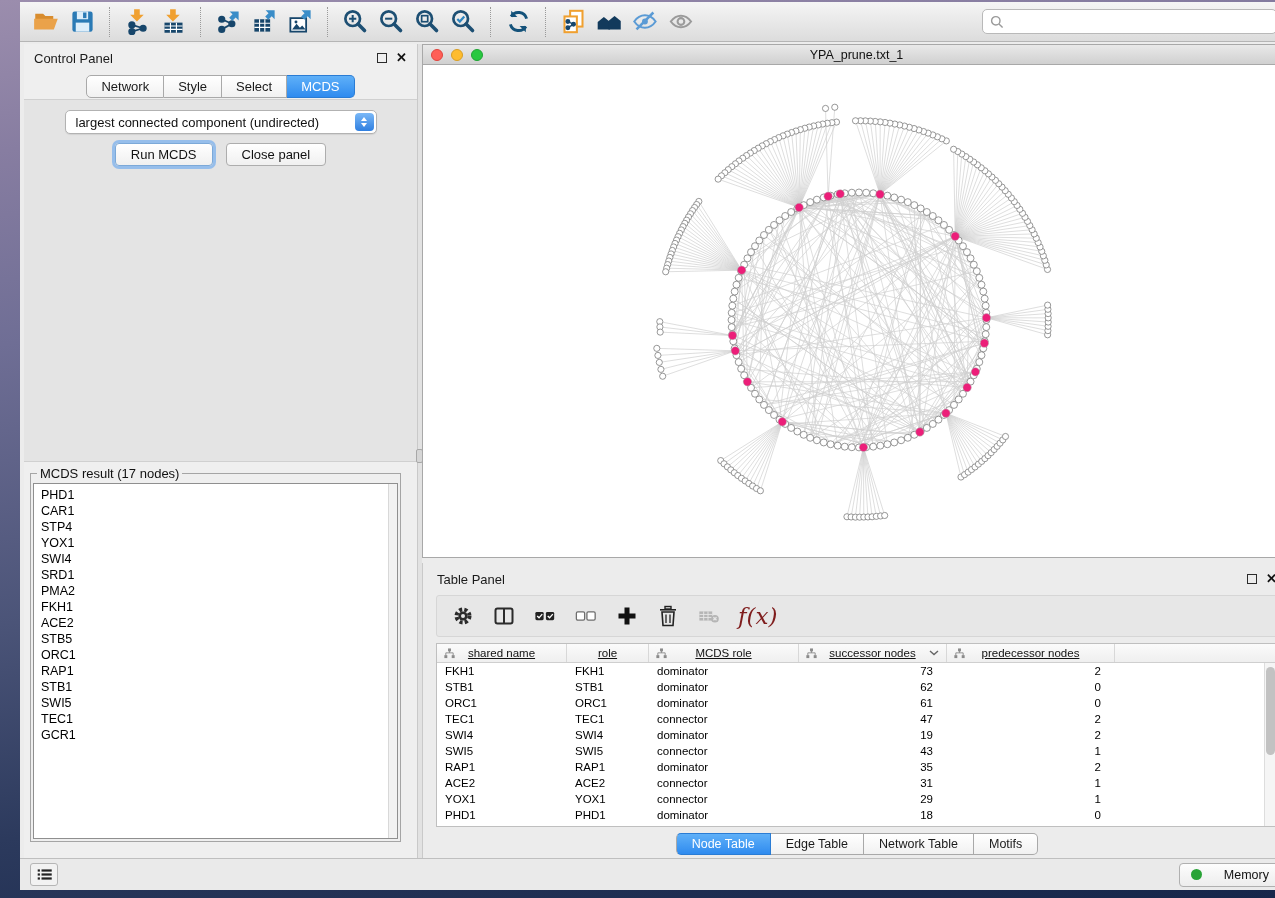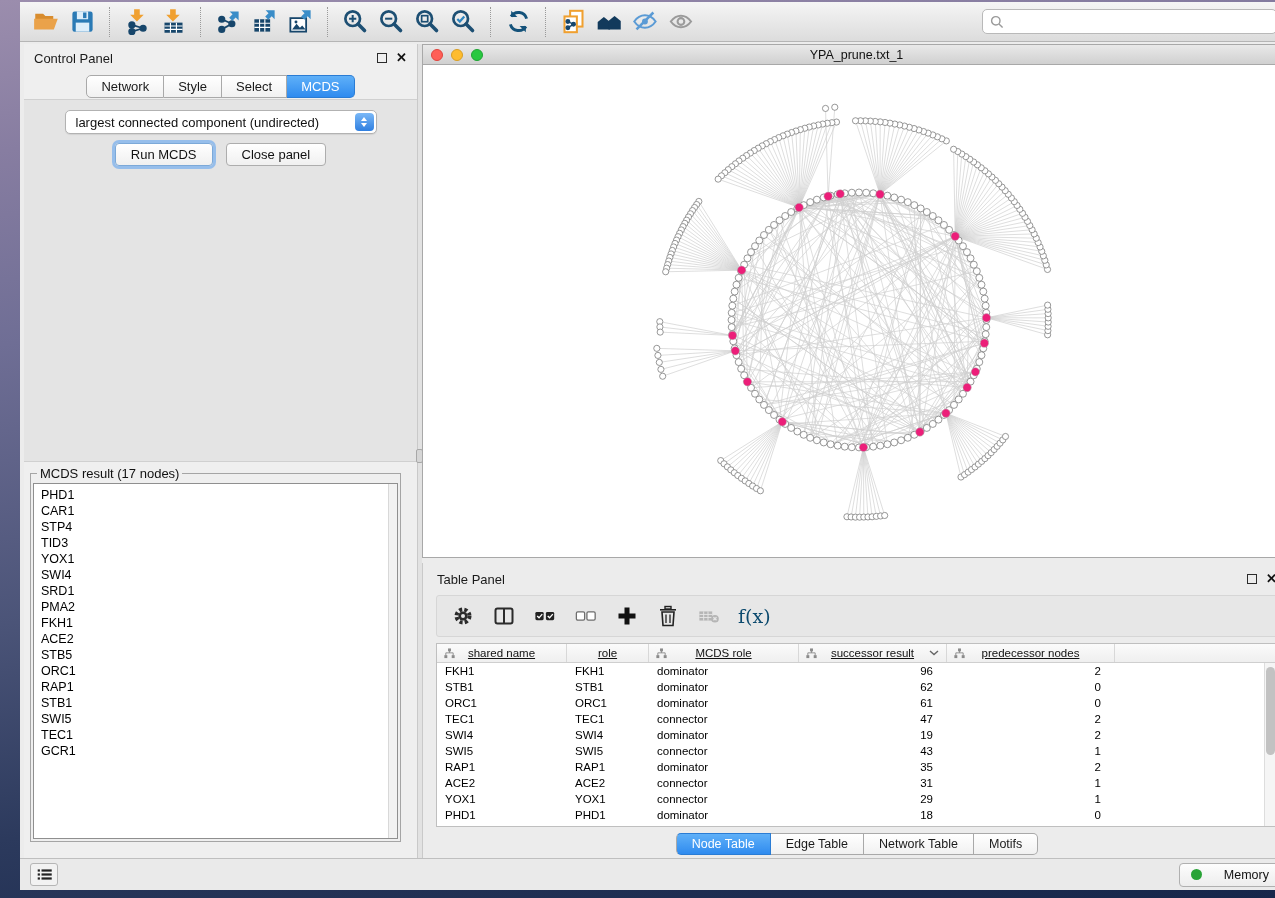--- a/index.html
+++ b/index.html
@@ -61,21 +61,21 @@
   .tl.green { background:#28c840; border:1px solid #1ea433; }
   .nw-text { position:absolute; left:0; right:0; text-align:center; font-size:12.5px; color:#111; pointer-events:none; }
   #net-svg { display:block; width:867px; height:492px; }
 
   
   .tablepanel { position:absolute; left:402px; top:561px; width:869px; height:295px; background:#ececec; border-left:1px solid #c9c9c9; }
   .tp-head { height:26px; display:flex; align-items:center; padding:6px 14px 0 14px; font-size:13px; color:#1a1a1a; }
   .tp-toolbar { position:absolute; left:13px; right:13px; top:32px; height:42px; background:#e7e7e7; border:1px solid #d6d6d6; border-radius:3px; display:flex; align-items:center; gap:17px; padding:0 14px; }
   .tpi { width:24px; height:24px; display:flex; align-items:center; justify-content:center; cursor:pointer; background:none; border:none; }
   .tpi svg { width:22px; height:22px; }
-  .fx { font-family:"DejaVu Serif", serif; font-size:19px; color:#0c4a6e; }
+  .fx { font-family:"DejaVu Serif", serif; font-style:italic; font-size:23px; color:#7f1d1d; }
   .tbl { position:absolute; left:13px; right:13px; top:80px; height:184px; background:#fff; border:1px solid #bfbfbf; }
   .tbl-header { display:grid; grid-template-columns:130px 82px 150px 148px 168px 1fr; height:19px; background:linear-gradient(#fbfbfb,#efefef); border-bottom:1px solid #cfcfcf; }
   .th { position:relative; display:flex; align-items:center; justify-content:center; font-size:11.5px; color:#111; border-right:1px solid #d8d8d8; cursor:pointer;text-decoration:underline; }
   .th:last-child { border-right:none; }
   .treeicon { position:absolute; left:7px; width:11px; height:11px; }
   .treeicon rect { fill:#8a8a8a; }
   .sortchev { position:absolute; right:7px; width:10px; height:6px; }
   .tbl-body { position:absolute; left:0; right:13px; top:19px; bottom:0; overflow:hidden; }
   .tr { display:grid; grid-template-columns:130px 82px 150px 148px 168px 1fr; height:16px; cursor:default; }
   .td { font-size:11.5px; color:#000; line-height:16px; padding-left:8px; white-space:nowrap; }
@@ -266,21 +266,20 @@
         <button class="mac focus">Run MCDS</button>
         <button class="mac">Close panel</button>
       </div>
     </div>
     <fieldset class="result">
       <legend>MCDS result (17 nodes)</legend>
       <div class="mcds-list" id="mcds-list">
           <div class="mcds-item">PHD1</div>
           <div class="mcds-item">CAR1</div>
           <div class="mcds-item">STP4</div>
-          <div class="mcds-item">TID3</div>
           <div class="mcds-item">YOX1</div>
           <div class="mcds-item">SWI4</div>
           <div class="mcds-item">SRD1</div>
           <div class="mcds-item">PMA2</div>
           <div class="mcds-item">FKH1</div>
           <div class="mcds-item">ACE2</div>
           <div class="mcds-item">STB5</div>
           <div class="mcds-item">ORC1</div>
           <div class="mcds-item">RAP1</div>
           <div class="mcds-item">STB1</div>
@@ -1086,42 +1085,42 @@
             </svg>
             <span>MCDS role</span>
           </div>
           <div class="th">
             <svg class="treeicon" viewBox="0 0 12 12">
               <path d="M6 3v2.3M2 8V5.3h8V8" fill="none" stroke="#8a8a8a" stroke-width="1"></path>
               <rect x="4.4" y="0.5" width="3.2" height="3.2"></rect>
               <rect x="0.4" y="7.8" width="3.2" height="3.2"></rect>
               <rect x="8.4" y="7.8" width="3.2" height="3.2"></rect>
             </svg>
-            <span>successor result</span>
+            <span>successor nodes</span>
             <svg class="sortchev" viewBox="0 0 10 6">
               <path d="M1 1l4 3.6L9 1" fill="none" stroke="#666" stroke-width="1.4"></path>
             </svg>
           </div>
           <div class="th">
             <svg class="treeicon" viewBox="0 0 12 12">
               <path d="M6 3v2.3M2 8V5.3h8V8" fill="none" stroke="#8a8a8a" stroke-width="1"></path>
               <rect x="4.4" y="0.5" width="3.2" height="3.2"></rect>
               <rect x="0.4" y="7.8" width="3.2" height="3.2"></rect>
               <rect x="8.4" y="7.8" width="3.2" height="3.2"></rect>
             </svg>
             <span>predecessor nodes</span>
           </div>
           <div class="th"></div>
         </div>
       <div class="tbl-body" id="tbl-body">
           <div class="tr">
             <div class="td c0">FKH1</div>
             <div class="td c1">FKH1</div>
             <div class="td c2">dominator</div>
-            <div class="td c3">96</div>
+            <div class="td c3">73</div>
             <div class="td c4">2</div>
             <div class="td"></div>
           </div>
           <div class="tr">
             <div class="td c0">STB1</div>
             <div class="td c1">STB1</div>
             <div class="td c2">dominator</div>
             <div class="td c3">62</div>
             <div class="td c4">0</div>
             <div class="td"></div>

